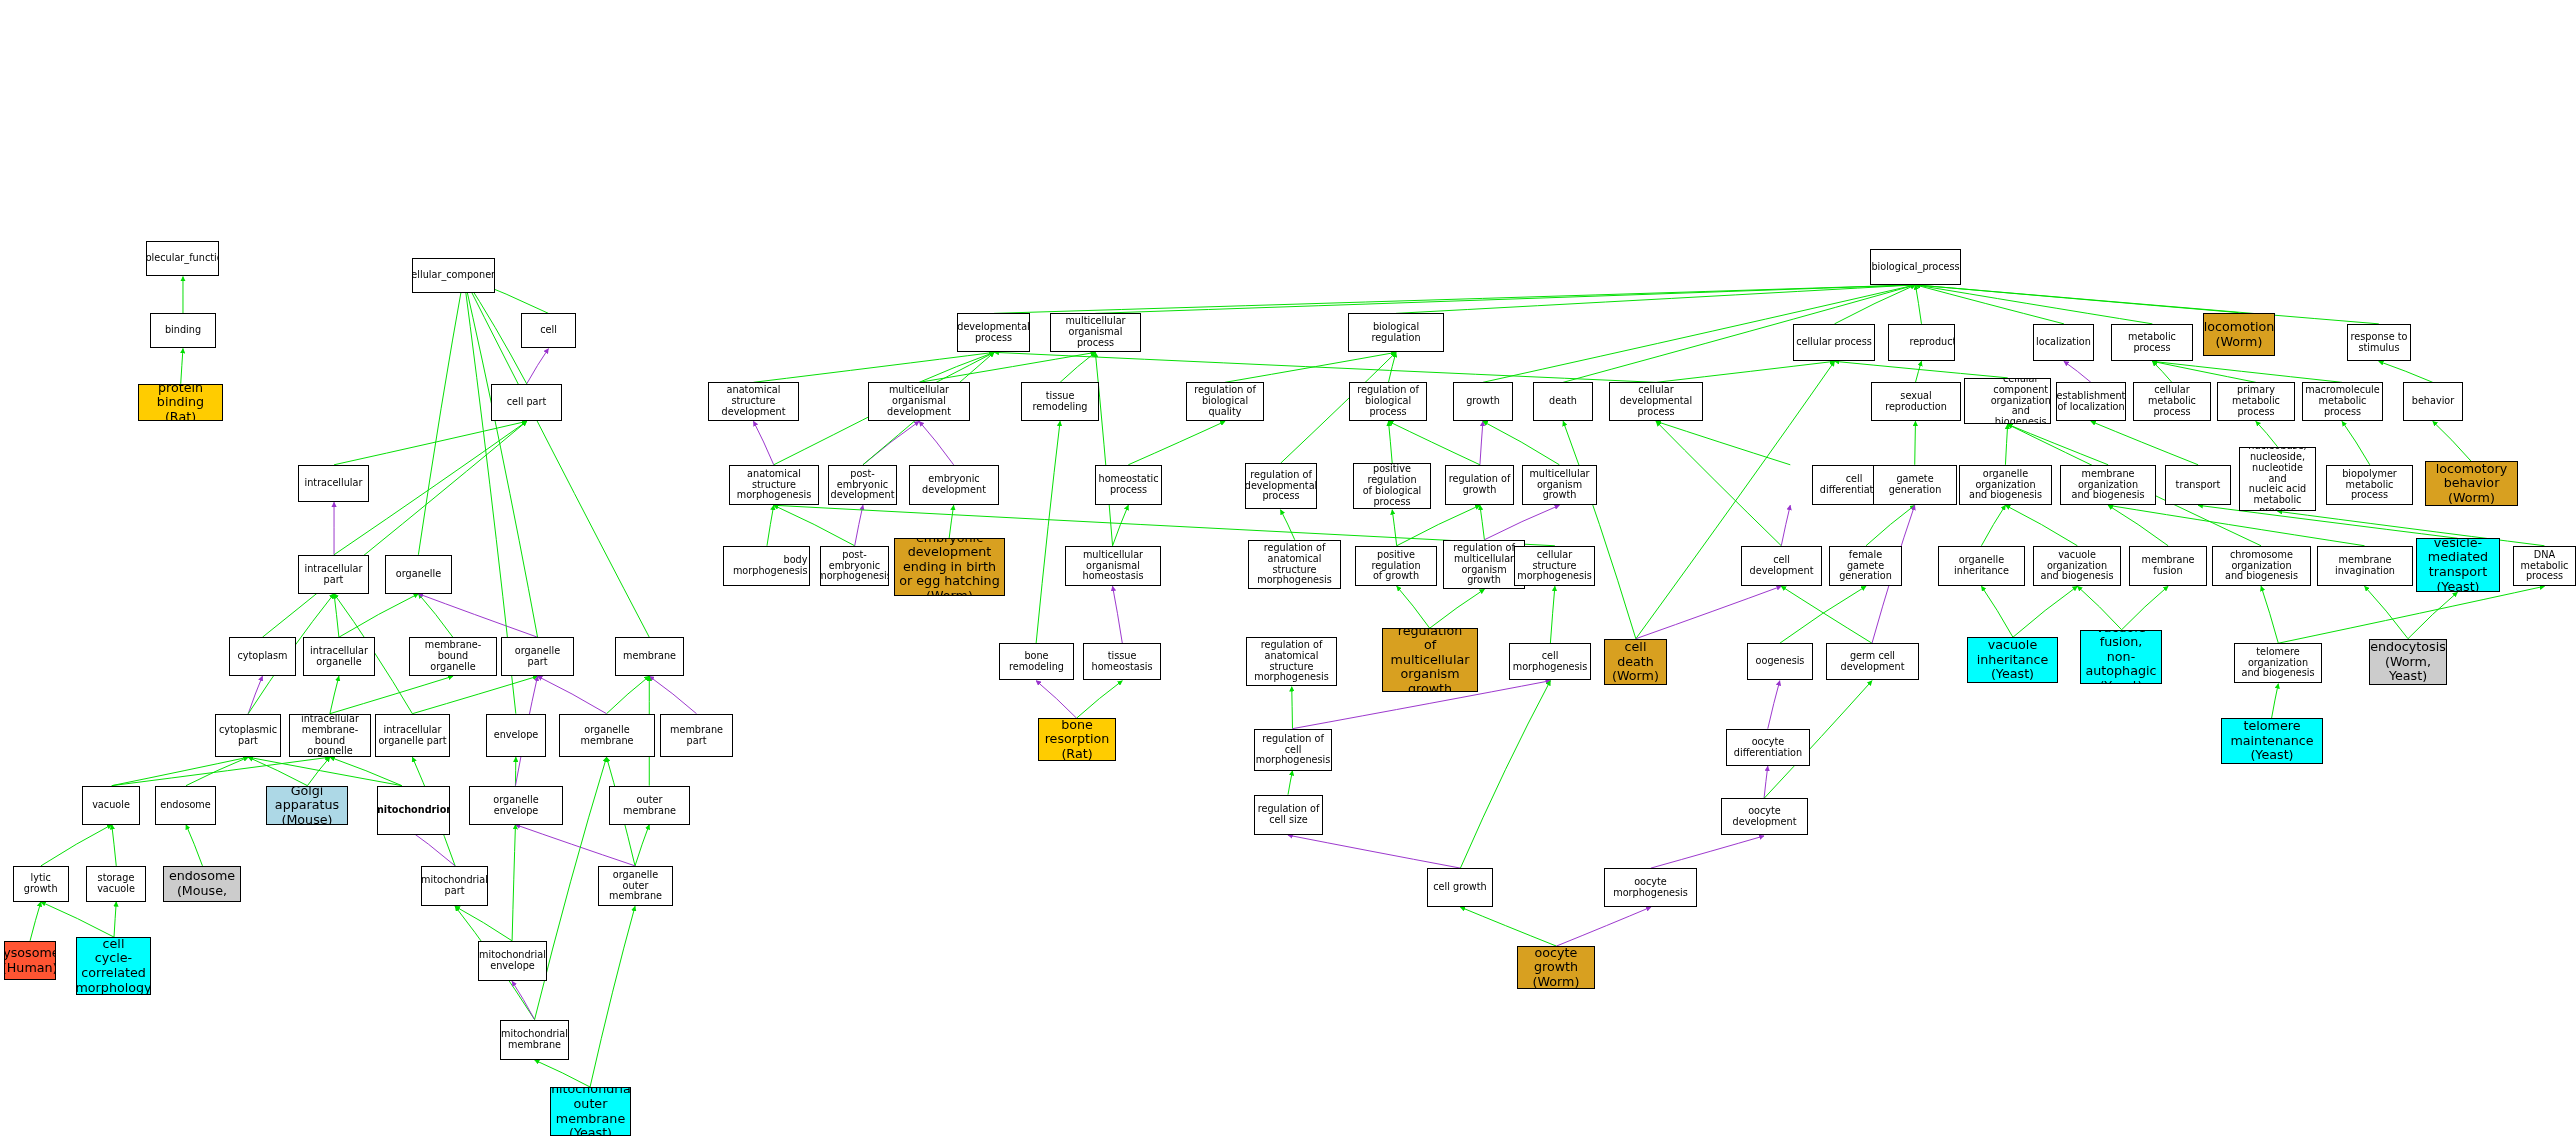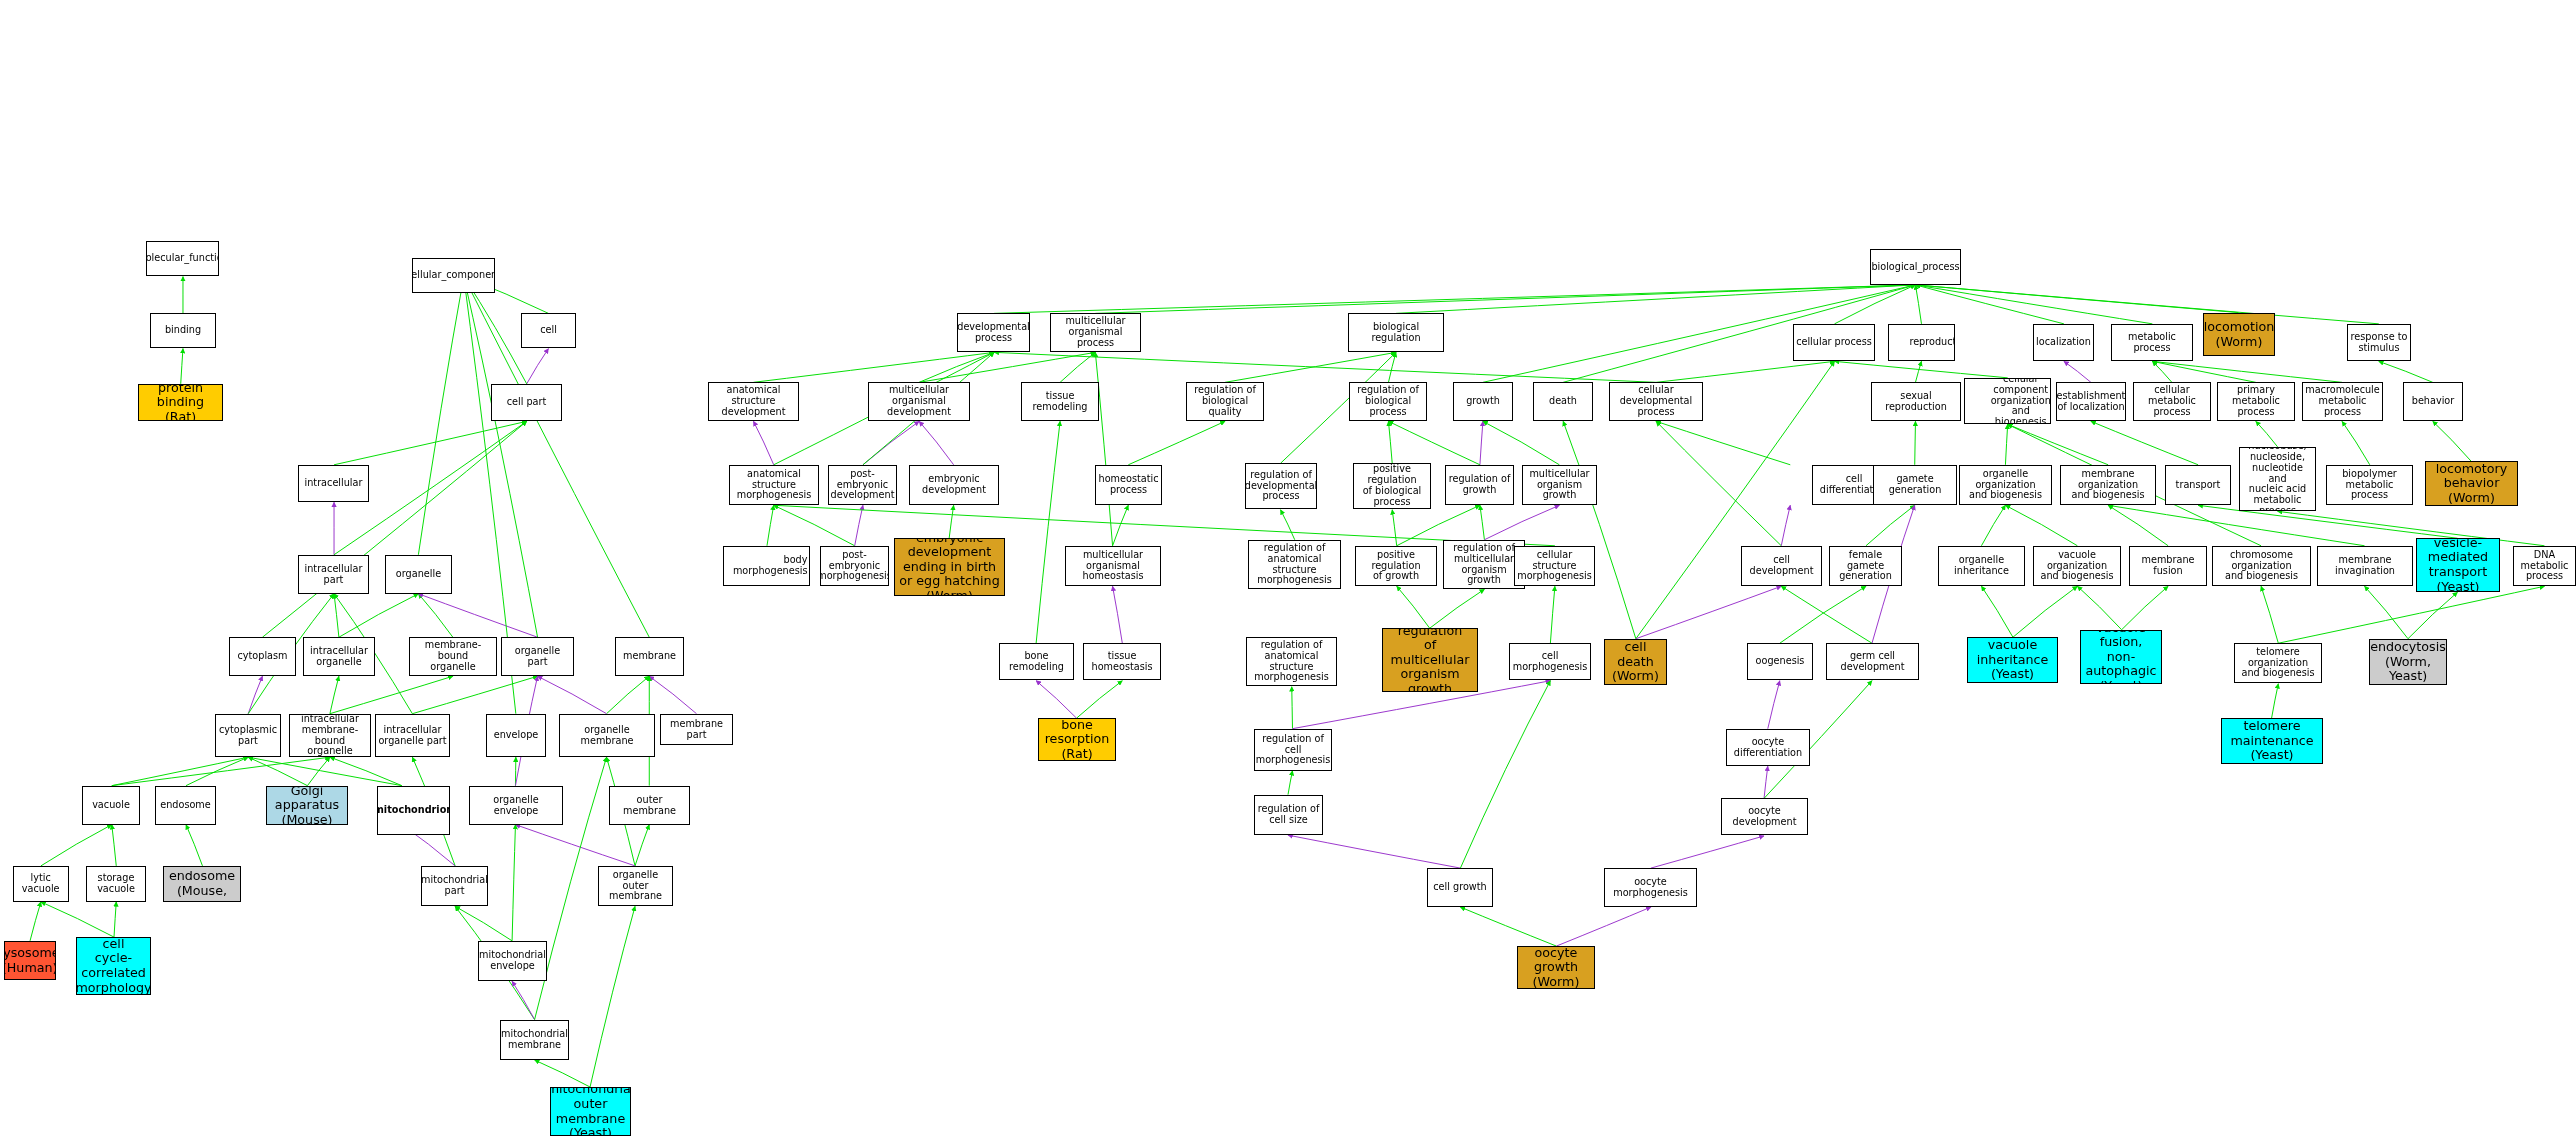--- a/index.html
+++ b/index.html
@@ -211,29 +211,29 @@
       <div class="node c-white" style="left: 615px; top: 637px; width: 69px; height: 39px;">membrane</div>
       <div class="node c-white" style="left: 215px; top: 714px; width: 66px; height: 43px;">cytoplasmic
 part</div>
       <div class="node c-white" style="left: 289px; top: 714px; width: 82px; height: 43px;">intracellular
 membrane-bound
 organelle</div>
       <div class="node c-white" style="left: 375px; top: 714px; width: 75px; height: 43px;">intracellular
 organelle part</div>
       <div class="node c-white" style="left: 486px; top: 714px; width: 60px; height: 43px;">envelope</div>
       <div class="node c-white" style="left: 559px; top: 714px; width: 96px; height: 43px;">organelle membrane</div>
-      <div class="node c-white" style="left: 660px; top: 714px; width: 73px; height: 31px;">membrane part</div>
+      <div class="node c-white" style="left: 660px; top: 714px; width: 73px; height: 43px;">membrane part</div>
       <div class="node c-white" style="left: 82px; top: 786px; width: 58px; height: 39px;">vacuole</div>
       <div class="node c-white" style="left: 155px; top: 786px; width: 61px; height: 39px;">endosome</div>
       <div class="node c-lightblue hl" style="left: 266px; top: 786px; width: 82px; height: 39px;">Golgi apparatus
 (Mouse)</div>
       <div class="node c-white" style="left: 377px; top: 786px; width: 73px; height: 49px; font-weight: bold;">mitochondrion</div>
       <div class="node c-white" style="left: 469px; top: 786px; width: 94px; height: 39px;">organelle envelope</div>
       <div class="node c-white" style="left: 609px; top: 786px; width: 81px; height: 39px;">outer membrane</div>
-      <div class="node c-white" style="left: 12.7px; top: 866px; width: 56px; height: 36px;">lytic vacuole</div>
+      <div class="node c-white" style="left: 12.7px; top: 866px; width: 56px; height: 36px;">lytic growth</div>
       <div class="node c-white" style="left: 86px; top: 866px; width: 60px; height: 36px;">storage vacuole</div>
       <div class="node c-grey hl" style="left: 163px; top: 866px; width: 78px; height: 36px;">late endosome
 (Mouse, Human)</div>
       <div class="node c-white" style="left: 421px; top: 866px; width: 67px; height: 40px;">mitochondrial
 part</div>
       <div class="node c-white" style="left: 598px; top: 866px; width: 75px; height: 40px;">organelle outer
 membrane</div>
       <div class="node c-red hl" style="left: 3.7px; top: 941px; width: 52px; height: 39px;">lysosome
 (Human)</div>
       <div class="node c-cyan hl" style="left: 76px; top: 937px; width: 75px; height: 58px;">vacuole, cell

